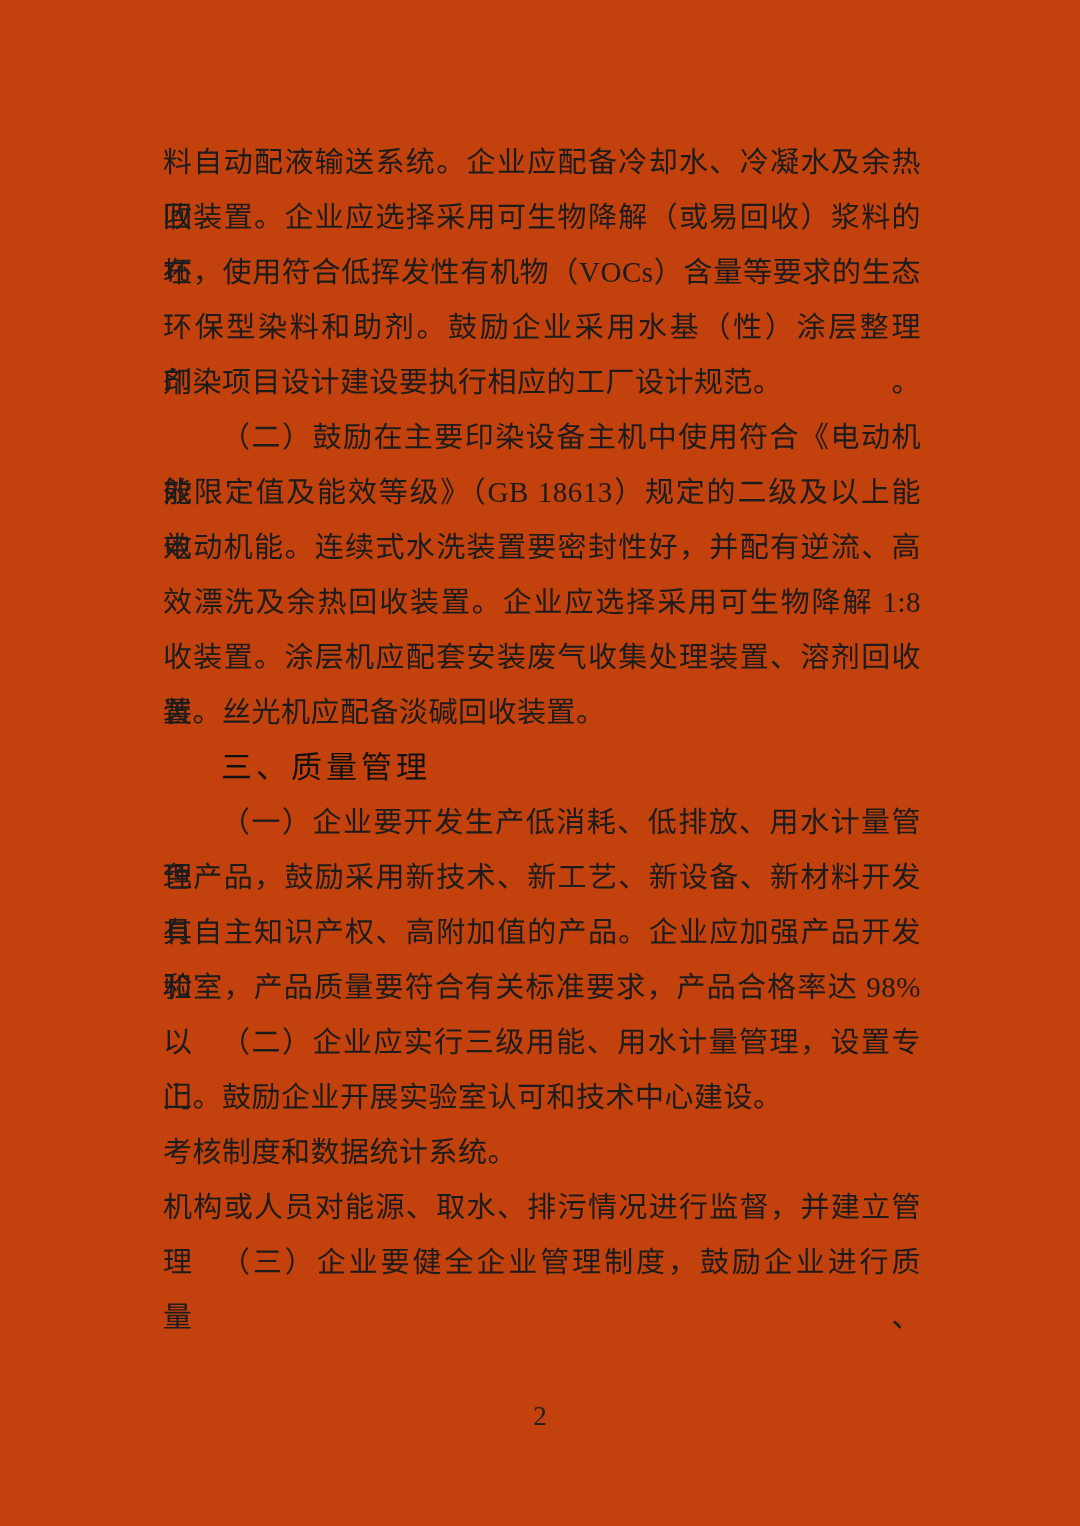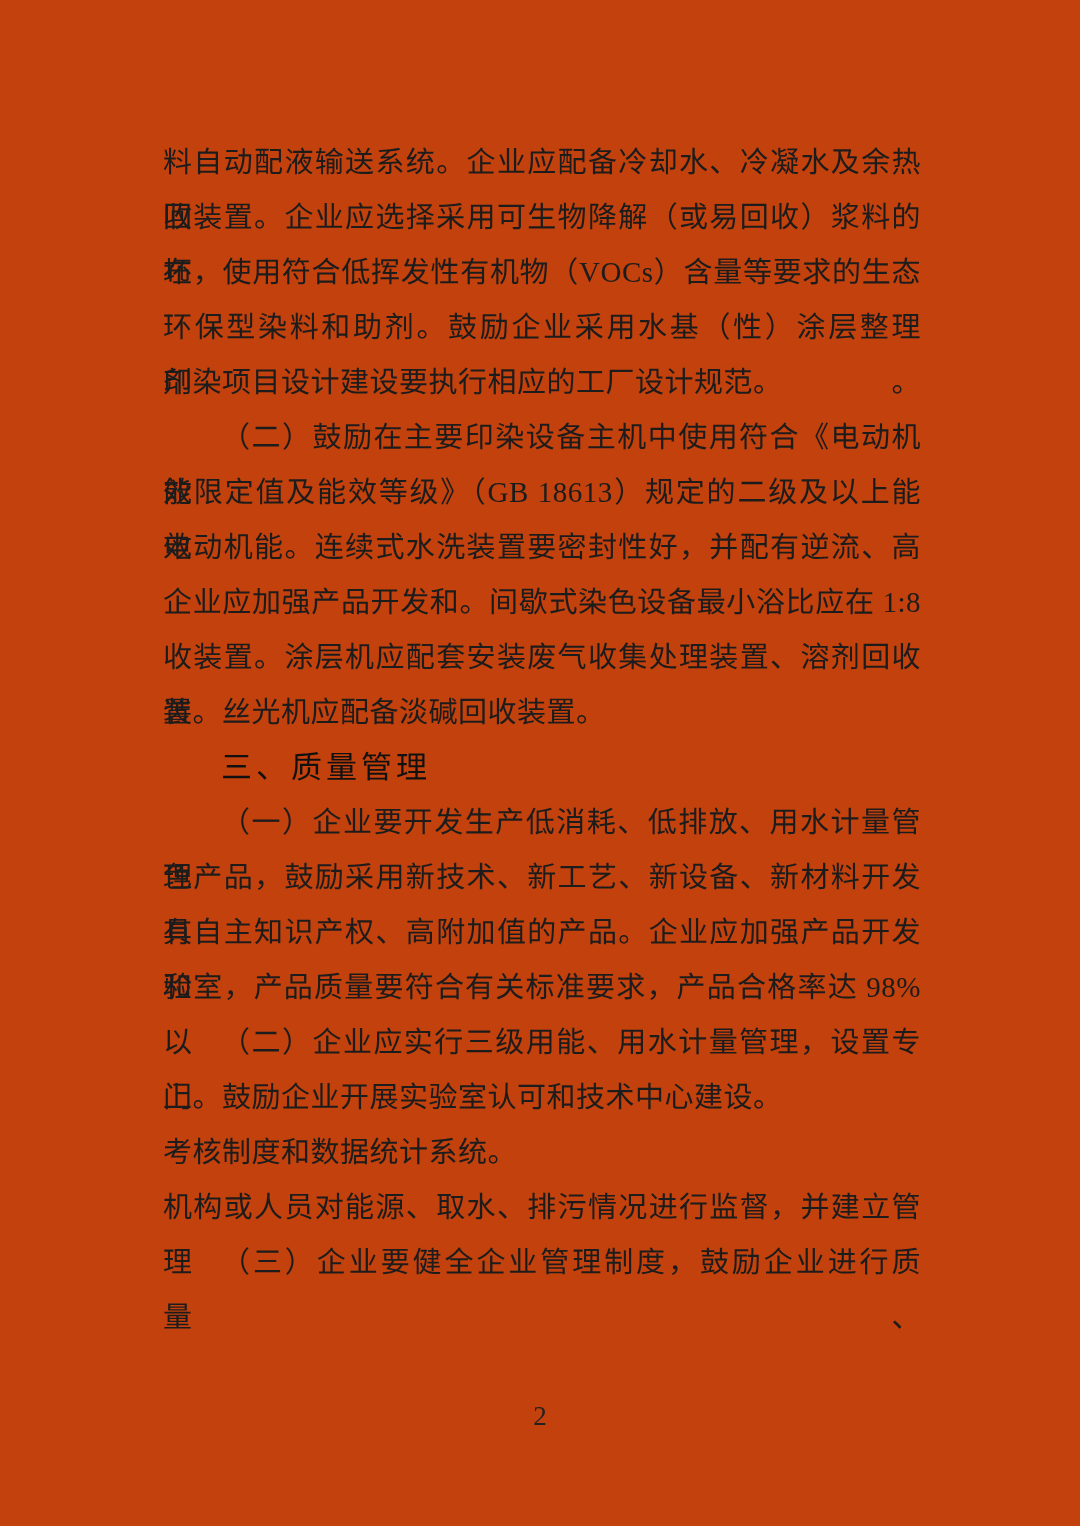--- a/index.html
+++ b/index.html
@@ -61,21 +61,21 @@
 <div class="page">
   <div class="text-block" id="text-block">
       <div class="line fill">料自动配液输送系统。企业应配备冷却水、冷凝水及余热回</div>
       <div class="line fill">收装置。企业应选择采用可生物降解（或易回收）浆料的坯</div>
       <div class="line fill">布，使用符合低挥发性有机物（VOCs）含量等要求的生态</div>
       <div class="line fill">环保型染料和助剂。鼓励企业采用水基（性）涂层整理剂。</div>
       <div class="line">印染项目设计建设要执行相应的工厂设计规范。</div>
       <div class="line indent fill">（二）鼓励在主要印染设备主机中使用符合《电动机能</div>
       <div class="line fill">效限定值及能效等级》（GB 18613）规定的二级及以上能效</div>
       <div class="line fill">电动机能。连续式水洗装置要密封性好，并配有逆流、高</div>
-      <div class="line fill">企业应加强产品开发和。间歇式染色设备最小浴比应在 1:8</div>
+      <div class="line fill">效漂洗及余热回收装置。企业应选择采用可生物降解 1:8</div>
       <div class="line fill">收装置。涂层机应配套安装废气收集处理装置、溶剂回收装</div>
       <div class="line">置。丝光机应配备淡碱回收装置。</div>
       <div class="line heading indent">三、质量管理</div>
       <div class="line indent fill">（一）企业要开发生产低消耗、低排放、用水计量管理</div>
       <div class="line fill">色产品，鼓励采用新技术、新工艺、新设备、新材料开发具</div>
       <div class="line fill">有自主知识产权、高附加值的产品。企业应加强产品开发和</div>
       <div class="line fill">验室，产品质量要符合有关标准要求，产品合格率达 98%以</div>
       <div class="line indent fill">（二）企业应实行三级用能、用水计量管理，设置专门</div>
       <div class="line">上。鼓励企业开展实验室认可和技术中心建设。</div>
       <div class="line">考核制度和数据统计系统。</div>

